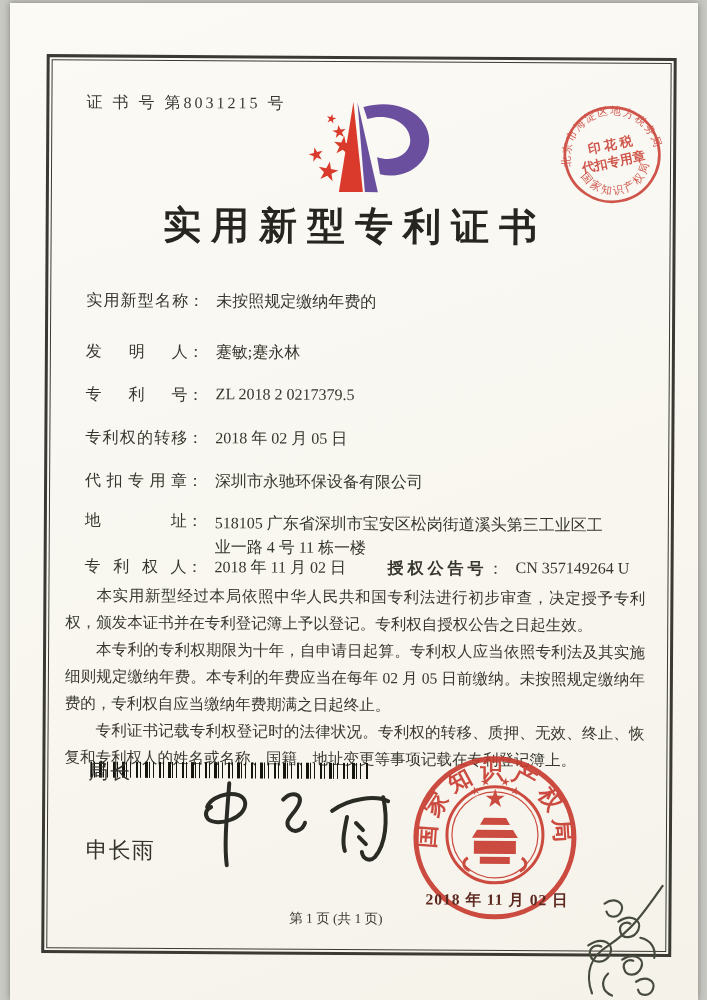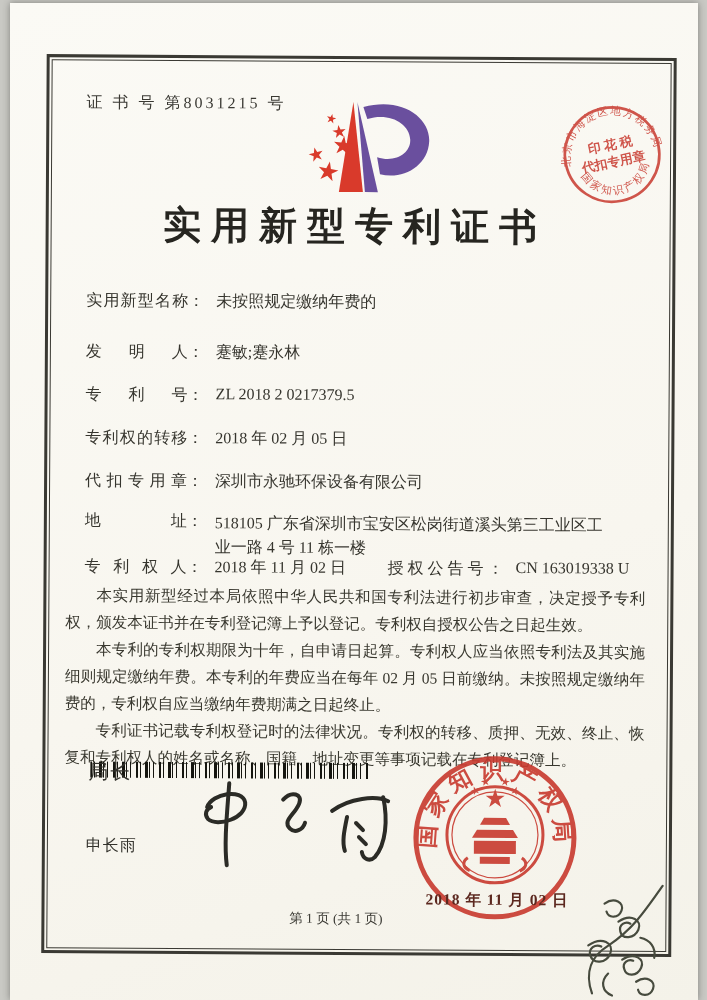--- a/index.html
+++ b/index.html
@@ -24,37 +24,37 @@
   .title{
     position:absolute;left:0;right:0;top:201px;text-align:center;
     font-size:38px;font-weight:bold;letter-spacing:10px;color:#262520;
   }
   .frow{position:absolute;left:85px;font-size:16px;color:#36352e;white-space:nowrap;}
   .flabel{display:inline-block;width:102px;text-align:justify;text-align-last:justify;vertical-align:top;font-family:Liberation Mono, monospace;}
   .fcolon{vertical-align:top;}
   .fvalue{margin-left:12px;vertical-align:top;}
   .fvalue.multi{display:inline-block;width:408px;white-space:pre-line;line-height:24px;}
   .grant-no{position:absolute;left:303px;top:0;}
-  .grant-no .flabel2{letter-spacing:4px;}
+  .grant-no .flabel2{letter-spacing:4px;font-weight:bold;}
   .body-text{
     position:absolute;left:66px;top:583px;width:580px;
     font-size:15.5px;line-height:27px;text-align:justify;color:#39382f;
   }
   .body-text p{margin:0;text-indent:2em;}
   .barcode{
     position:absolute;left:92px;top:763px;width:278px;height:16px;
     background:repeating-linear-gradient(90deg,
       #15150f 0 2px,transparent 2px 4px,
       #15150f 4px 5px,transparent 5px 9px,
       #15150f 9px 12px,transparent 12px 13px,
       #15150f 13px 14px,transparent 14px 17px,
       #15150f 17px 18px,transparent 18px 23px);
   }
   .signer-title{position:absolute;left:90px;top:760px;font-size:20px;letter-spacing:2px;}
-  .signer-name{position:absolute;left:88px;top:837px;font-size:16px;letter-spacing:1px;}
+  .signer-name{position:absolute;left:88px;top:837px;font-size:22px;letter-spacing:1px;}
   .signature{position:absolute;left:188px;top:772px;}
   .tax-seal{position:absolute;left:551px;top:94px;opacity:.85;}
   .main-seal{position:absolute;left:412px;top:752px;opacity:.9;}
   .seal-date{
     position:absolute;left:428px;top:889px;font-size:15.5px;font-weight:bold;
     letter-spacing:1px;color:#5c281f;
   }
   .footer{position:absolute;left:0;right:30px;top:910px;text-align:center;font-size:13.5px;color:#3a3933;}
   .ornament{position:absolute;left:581px;top:880px;}
   .logo{position:absolute;left:277px;top:99px;}
@@ -118,21 +118,21 @@
   <div class="frow" style="top:472px">
     <span class="flabel">代扣专用章</span><span class="fcolon">：</span><span class="fvalue">深圳市永驰环保设备有限公司</span>
   </div>
   <div class="frow" style="top:512px">
     <span class="flabel">地址</span><span class="fcolon">：</span><span class="fvalue multi">518105 广东省深圳市宝安区松岗街道溪头第三工业区工
 业一路 4 号 11 栋一楼</span>
   </div>
   <div class="frow" style="top:558px">
     <span class="flabel">专利权人</span><span class="fcolon">：</span><span class="fvalue">2018 年 11 月 02 日</span>
     <span class="grant-no">
-      <span class="flabel2">授权公告号</span><span class="fcolon">：</span><span class="fvalue">CN 163019338 U</span>
+      <span class="flabel2">授权公告号</span><span class="fcolon">：</span><span class="fvalue">CN 357149264 U</span>
     </span>
   </div>
 
   <div class="body-text">
     <p>本实用新型经过本局依照中华人民共和国专利法进行初步审查，决定授予专利权，颁发本证书并在专利登记簿上予以登记。专利权自授权公告之日起生效。</p>
     <p>本专利的专利权期限为十年，自申请日起算。专利权人应当依照专利法及其实施细则规定缴纳年费。本专利的年费应当在每年 02 月 05 日前缴纳。未按照规定缴纳年费的，专利权自应当缴纳年费期满之日起终止。</p>
     <p>专利证书记载专利权登记时的法律状况。专利权的转移、质押、无效、终止、恢复和专利权人的姓名或名称、国籍、地址变更等事项记载在专利登记簿上。</p>
   </div>
 
   <div class="barcode"></div>

